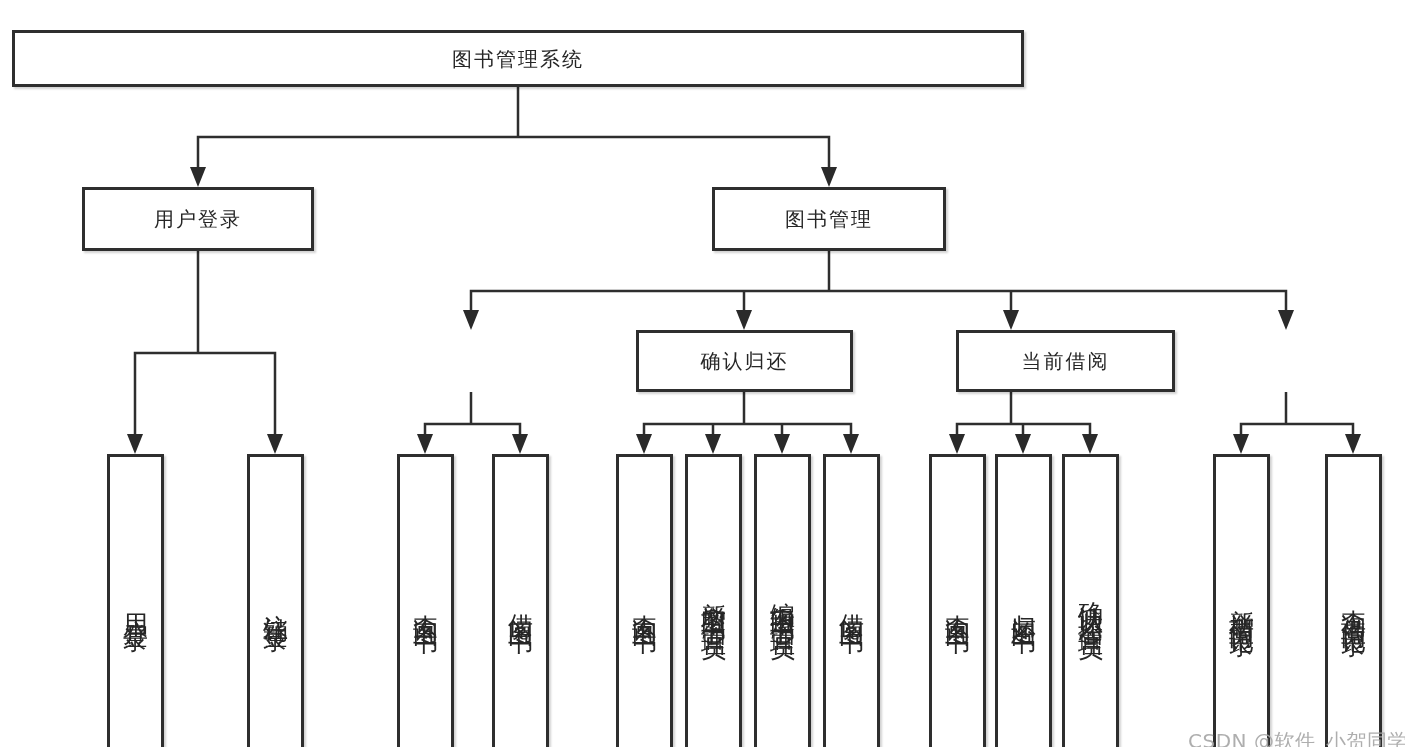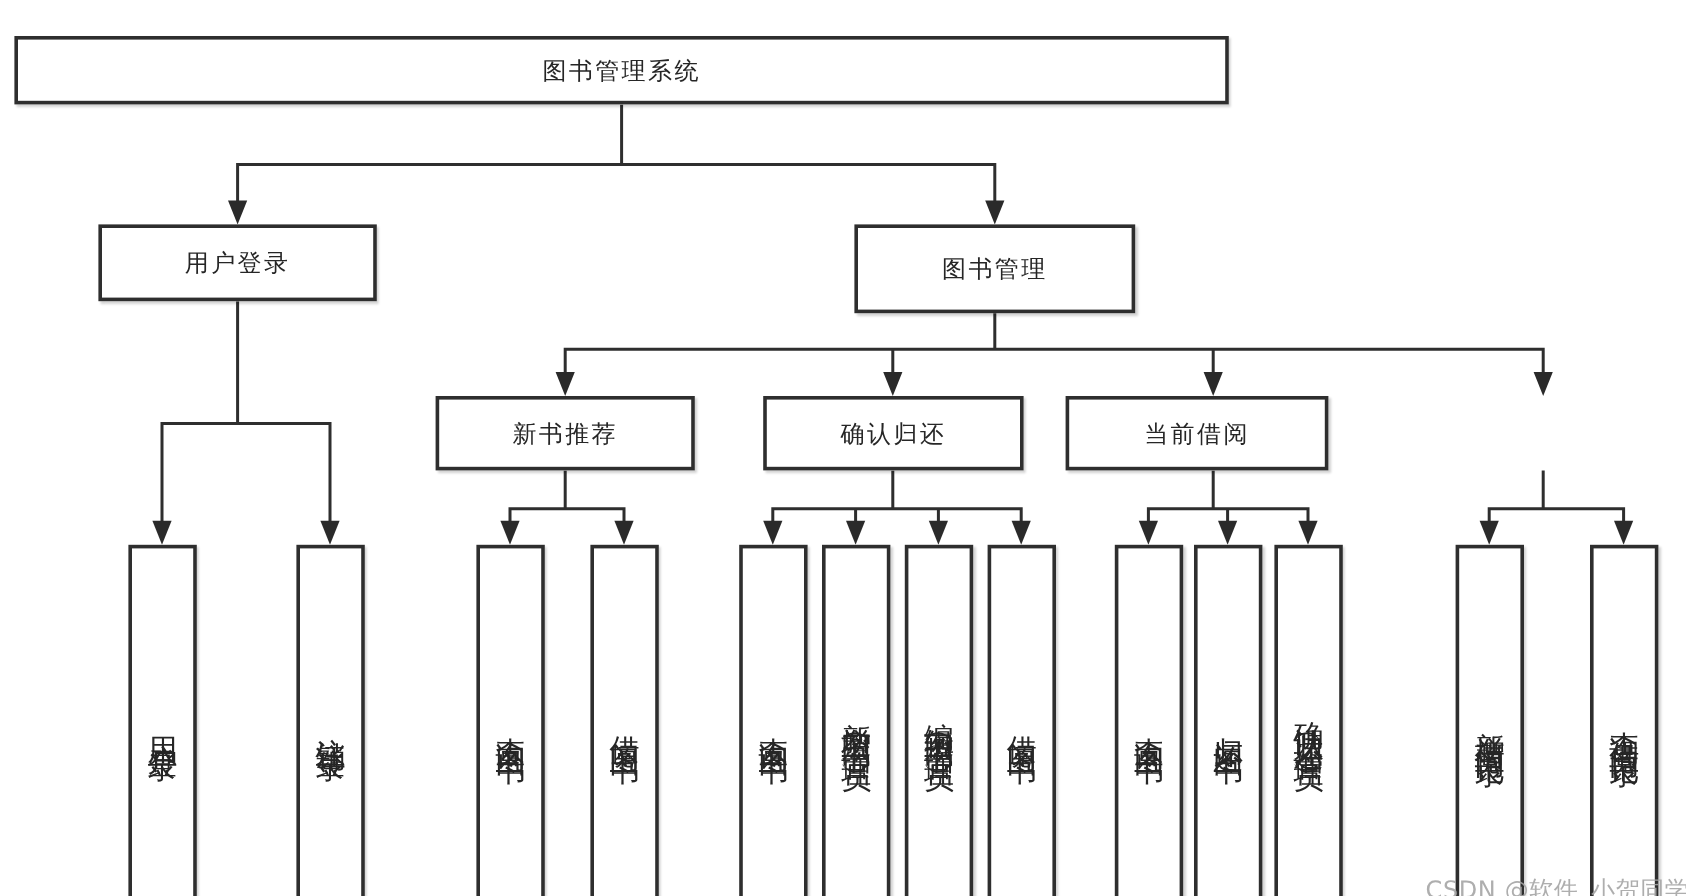--- a/index.html
+++ b/index.html
@@ -91,31 +91,28 @@
     </g>
   </svg>
 
   <div class="node" style="left:12px;top:13px;width:1012px;height:57px">
     <span class="lbl">图书管理系统</span>
   </div>
 
   <div class="node" style="left:82px;top:170px;width:232px;height:64px">
     <span class="lbl">用户登录</span>
   </div>
-  <div class="node" style="left:712px;top:170px;width:234px;height:74px">
+  <div class="node" style="left:712px;top:170px;width:234px;height:64px">
     <span class="lbl">图书管理</span>
   </div>
 
-  <div class="node" style="left:363px;top:313px;width:216px;height:62px">
-    <span class="lbl">新书推荐</span>
-  </div>
   <div class="node" style="left:636px;top:313px;width:217px;height:62px">
     <span class="lbl">确认归还</span>
   </div>
-  <div class="node" style="left:888px;top:313px;width:219px;height:62px">
+  <div class="node" style="left:956px;top:313px;width:219px;height:62px">
     <span class="lbl">当前借阅</span>
   </div>
 
   <div class="node leaf" style="left:107px;top:437px;width:57px;height:300px">
     <span class="lbl">用户登录</span>
   </div>
   <div class="node leaf" style="left:247px;top:437px;width:57px;height:300px">
     <span class="lbl">注销登录</span>
   </div>
 

